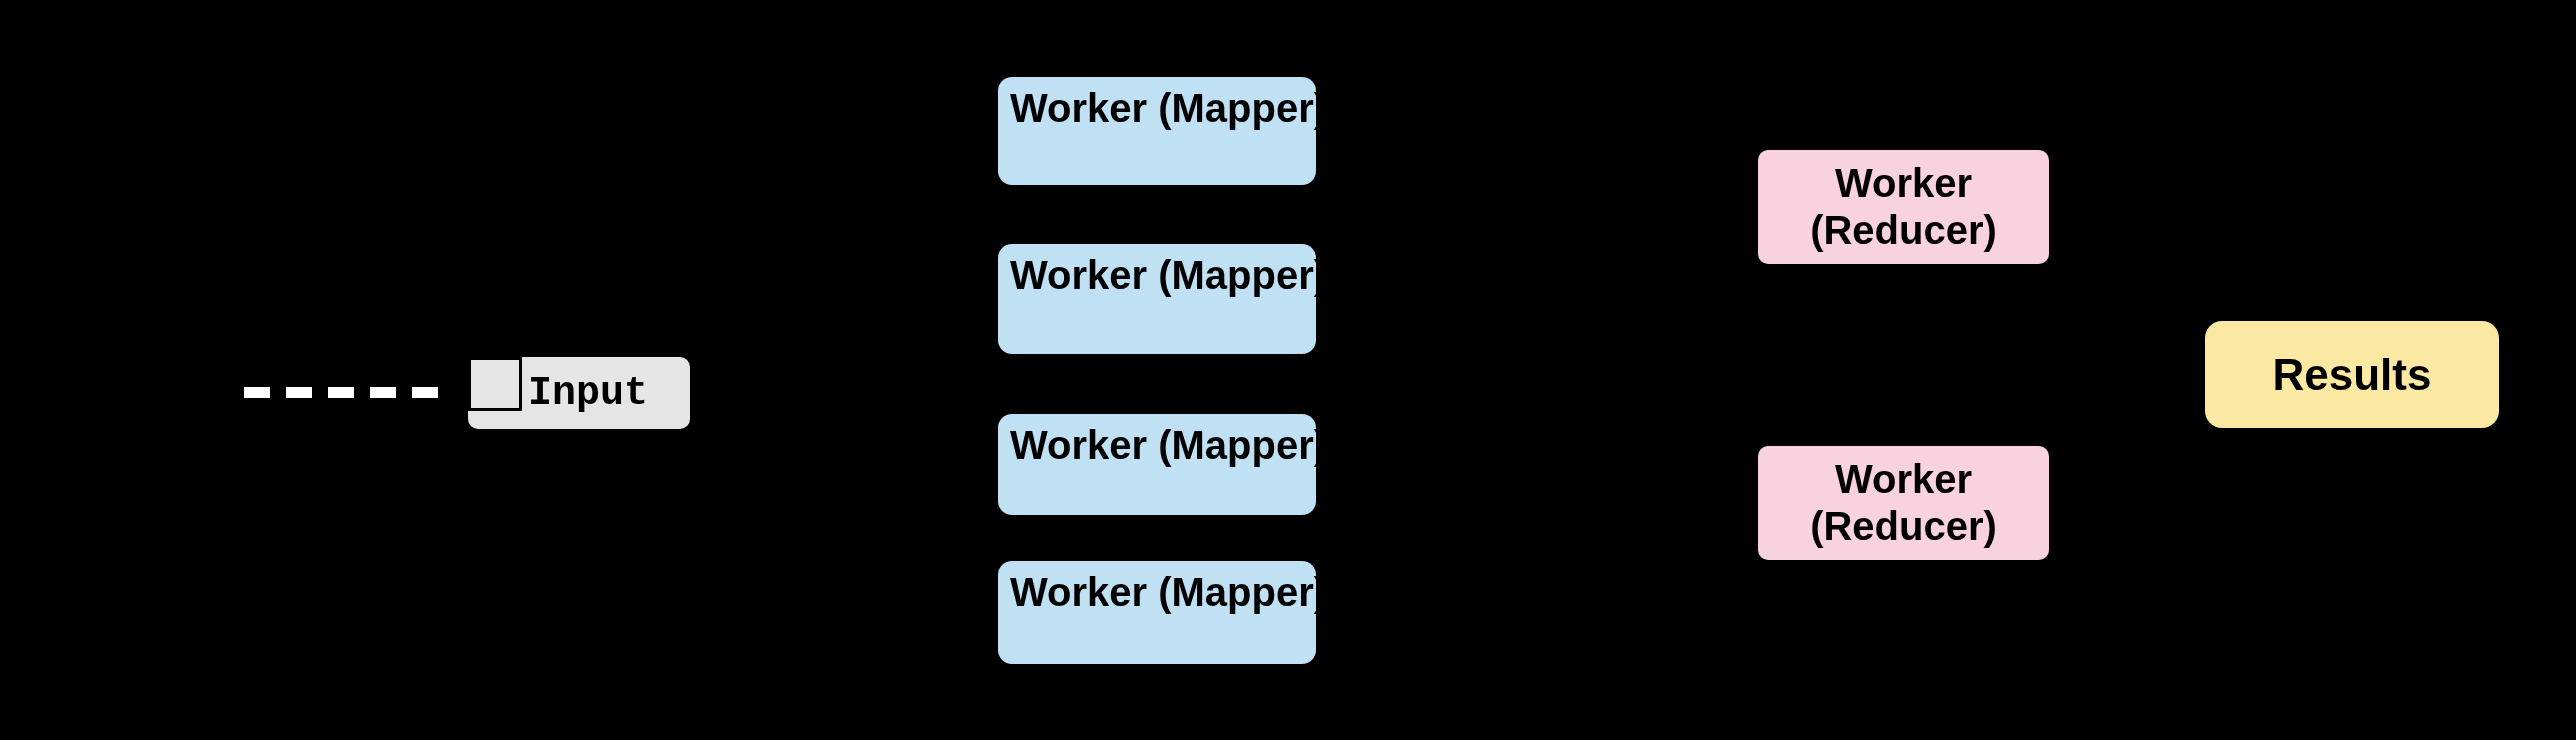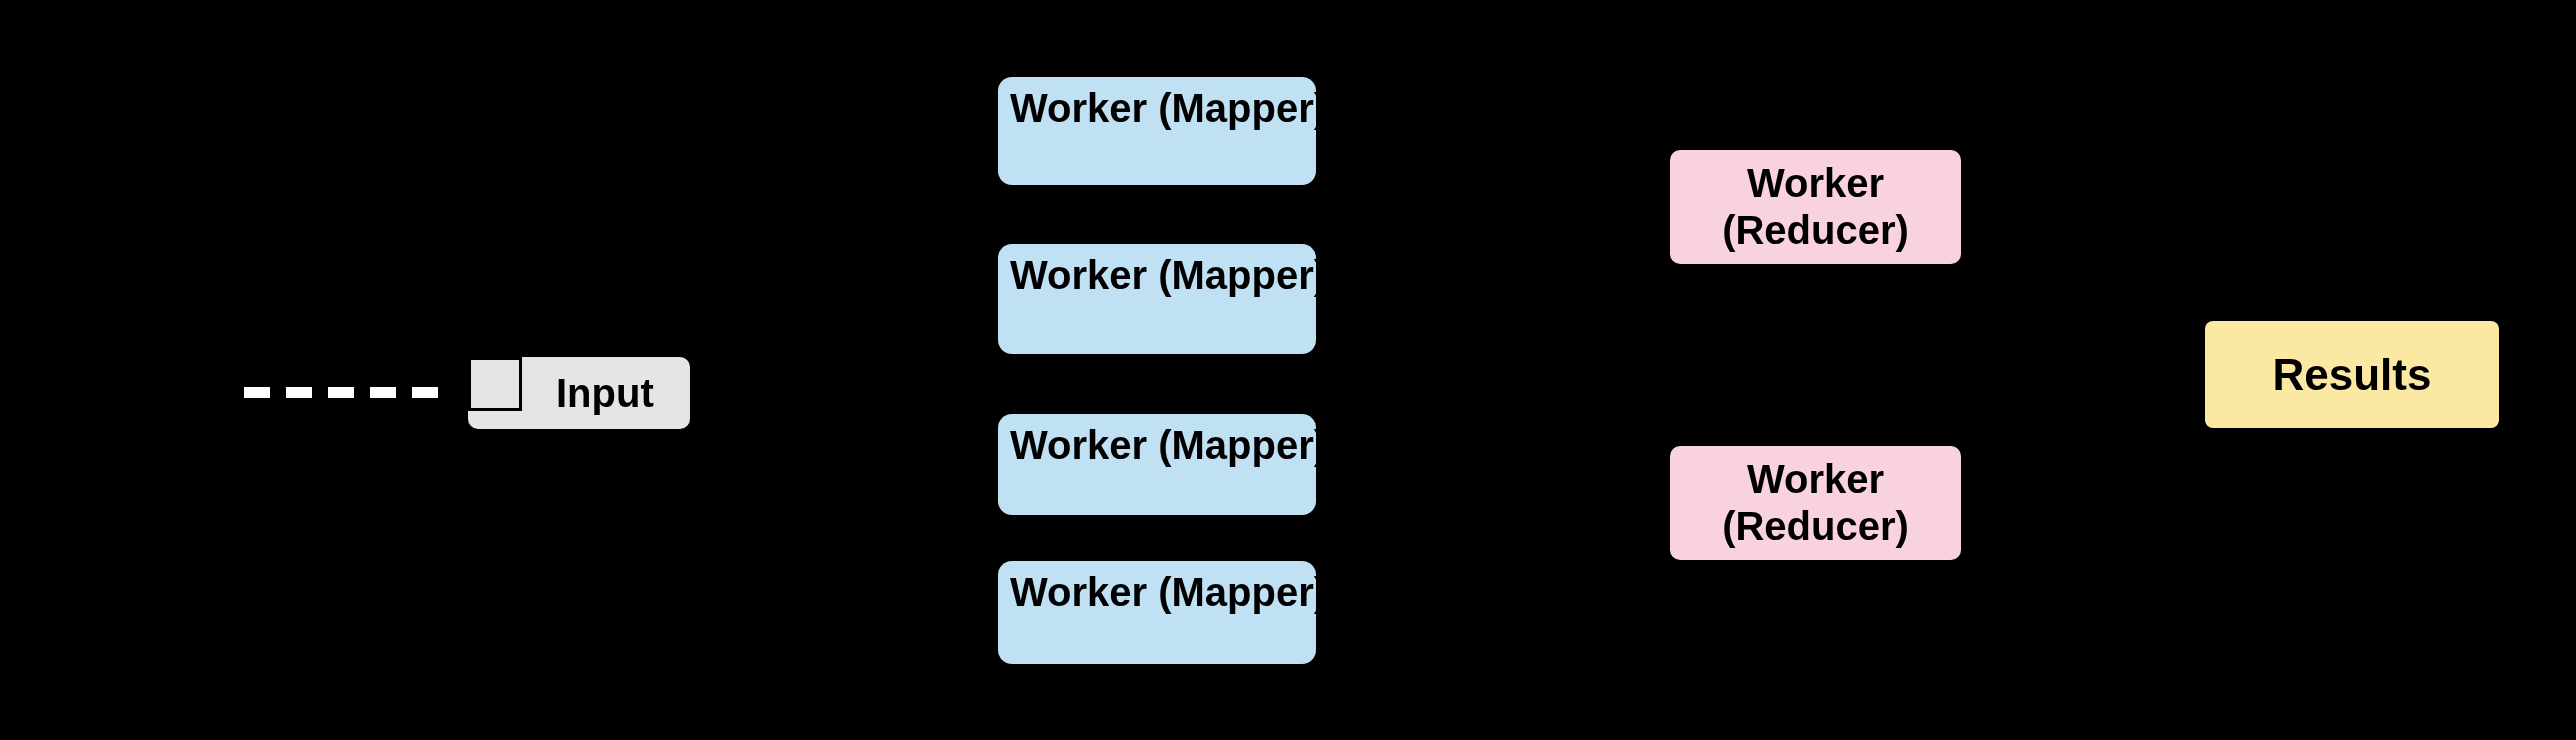--- a/index.html
+++ b/index.html
@@ -26,21 +26,21 @@
   .input-node {
     position: absolute;
     left: 468px; top: 357px;
     width: 222px; height: 72px;
     background: #e5e5e5;
     border-radius: 10px;
     display: flex;
     align-items: center;
     font-size: 40px;
   }
-  .input-node .label { margin-left: 88px; white-space: nowrap; }
+  .input-node .label { margin-left: 60px; white-space: nowrap; font-family: Liberation Mono, monospace; }
   .input-square {
     position: absolute;
     left: 0; top: 0;
     width: 54px; height: 54px;
     box-sizing: border-box;
     border: 3px solid #000;
     background: transparent;
   }
 
   
@@ -66,21 +66,21 @@
     position: absolute;
     left: 1366px; top: 455px;
     width: 16px; height: 9px;
     background: #000;
     transform: rotate(-6deg);
   }
 
   
   .reducer {
     position: absolute;
-    left: 1670px;
+    left: 1758px;
     width: 291px; height: 114px;
     background: #f8d2de;
     border-radius: 10px;
     display: flex;
     align-items: center;
     justify-content: center;
     text-align: center;
     font-size: 40px;
     line-height: 47px;
     box-sizing: border-box;
@@ -88,21 +88,21 @@
   }
   .r1 { top: 150px; }
   .r2 { top: 446px; }
 
   
   .results-node {
     position: absolute;
     left: 2205px; top: 321px;
     width: 294px; height: 107px;
     background: #fbe8a3;
-    border-radius: 8px;
+    border-radius: 17px;
     display: flex;
     align-items: center;
     justify-content: center;
     font-size: 44px;
   }
 </style>
 </head>
 <body>
 
 <div class="canvas">

